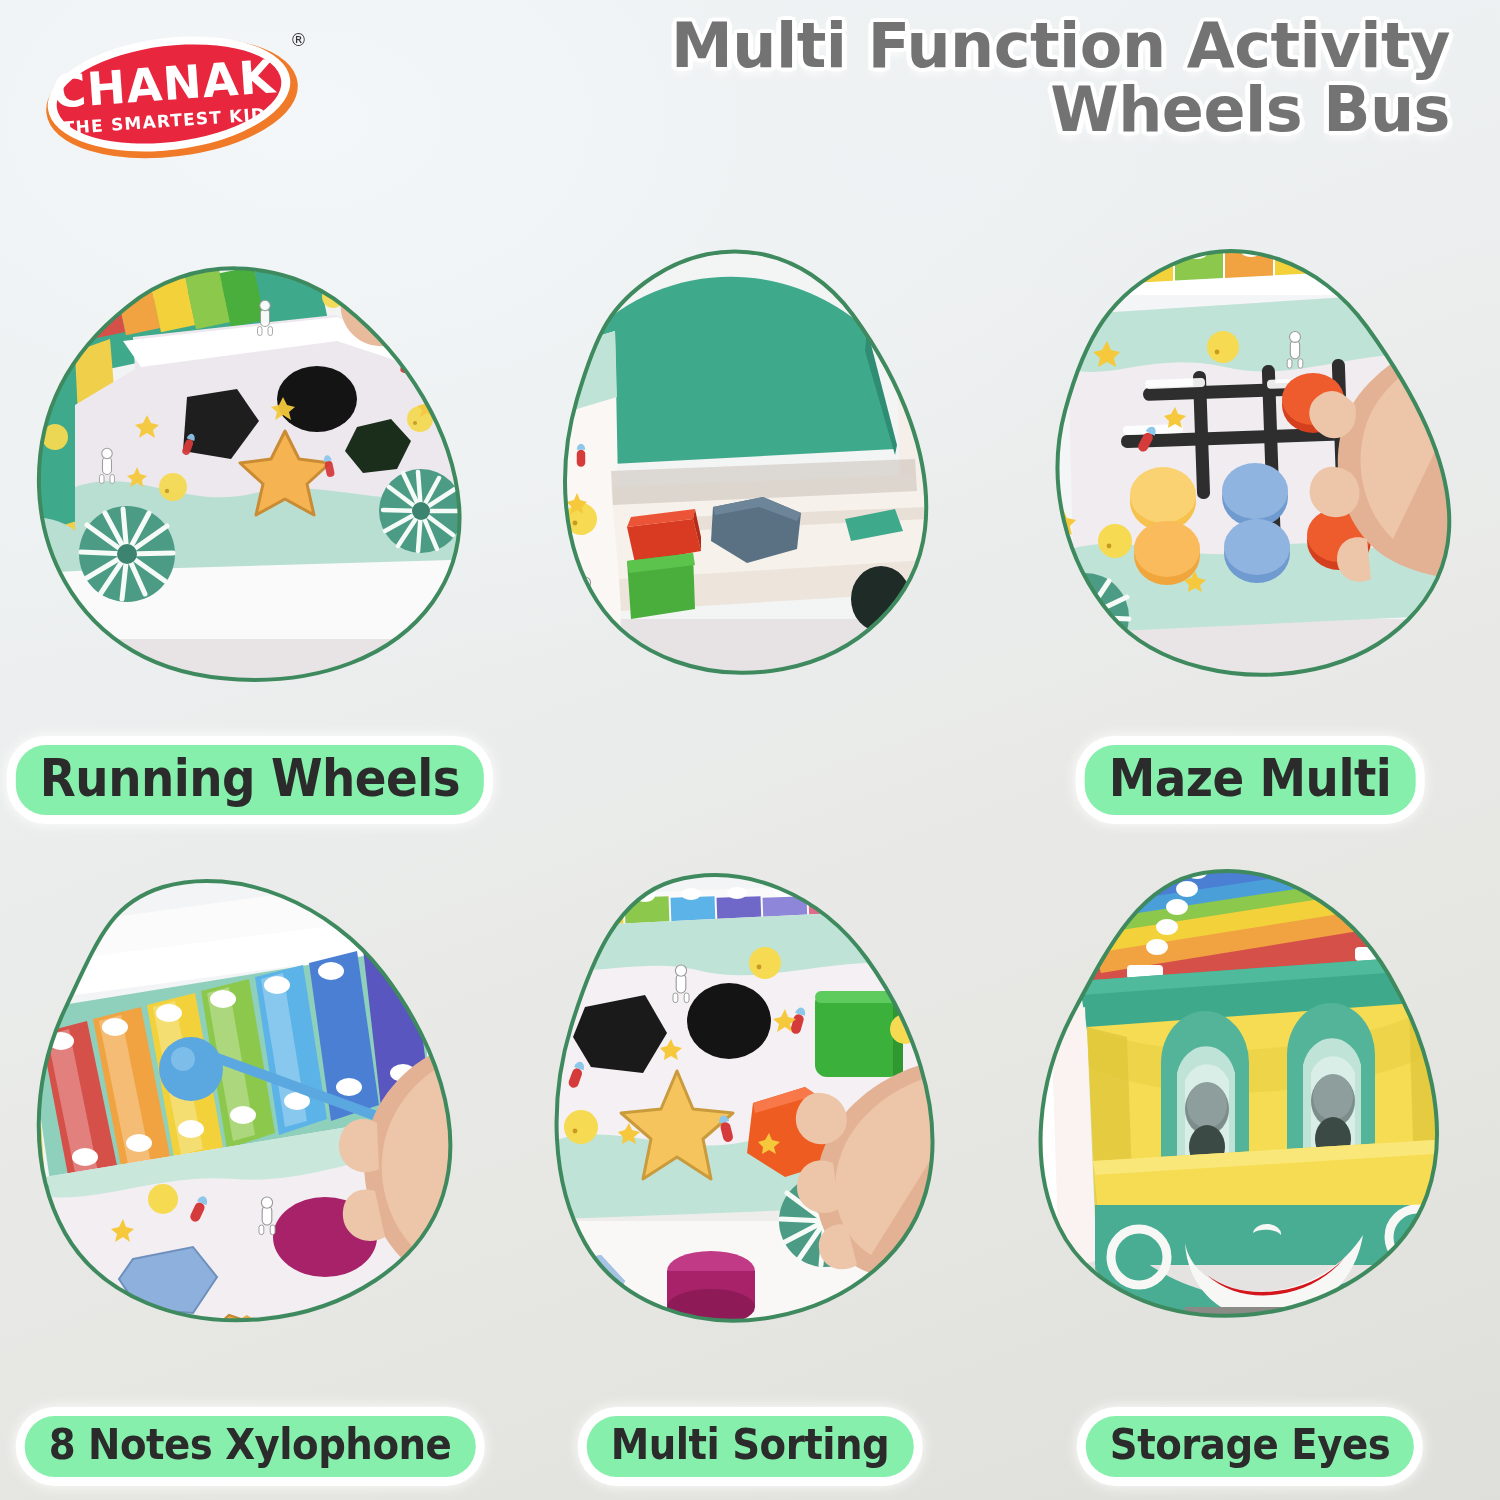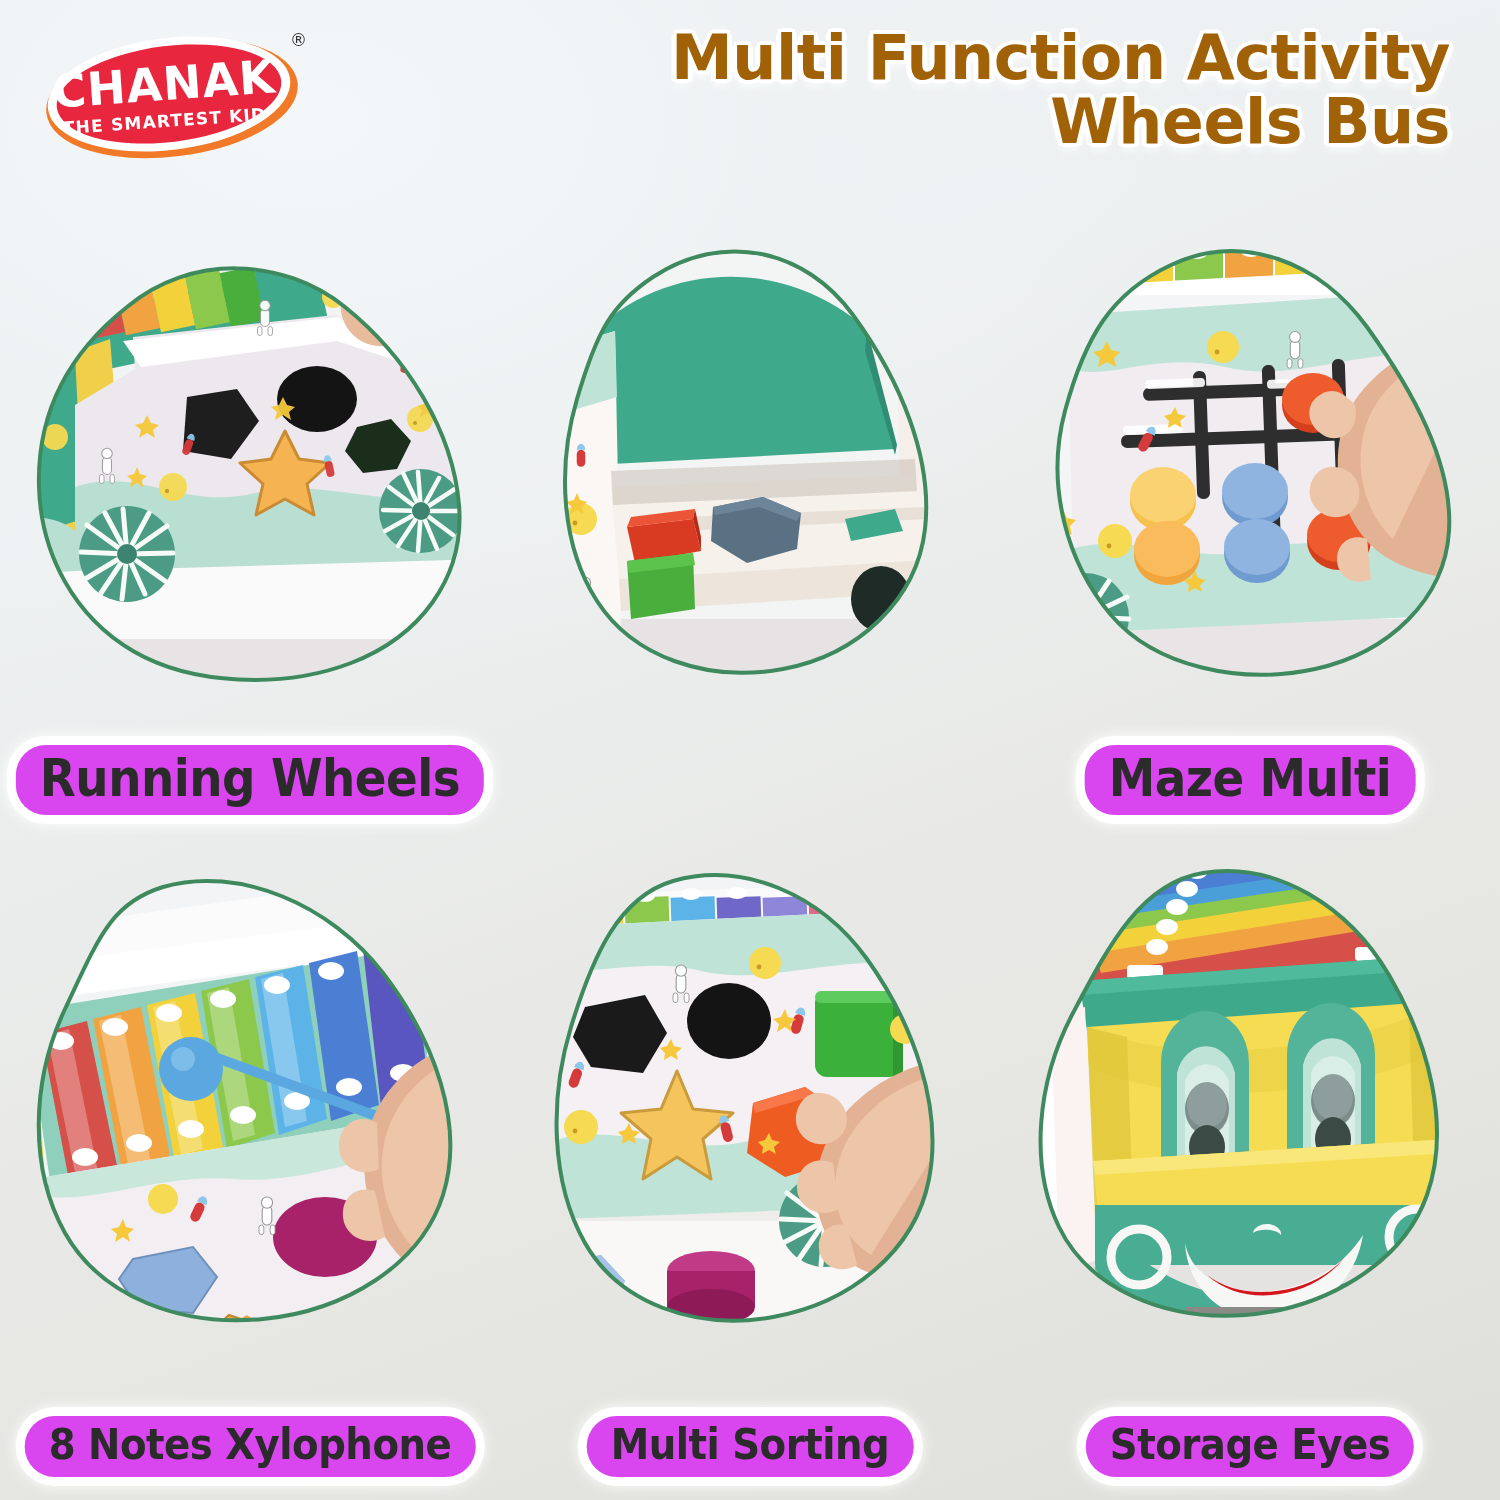--- a/index.html
+++ b/index.html
@@ -12,28 +12,28 @@
     position:relative;
   }
 
   
   .header{ position:absolute; top:0; left:0; width:1500px; height:215px; }
 
   .logo{ position:absolute; left:32px; top:24px; width:280px; height:145px; }
   .logo svg{ display:block; }
 
   .title{
-    position:absolute; right:50px; top:26px; width:900px;
+    position:absolute; right:50px; top:14px; width:900px;
     text-align:right;
     font-family:"DejaVu Sans", sans-serif;
     font-weight:bold;
     font-size:62px;
     line-height:1.04;
     letter-spacing:-0.5px;
-    color:#a16207;
+    color:#737373;
     text-shadow:
       -3px -3px 0 #fff, 3px -3px 0 #fff, -3px 3px 0 #fff, 3px 3px 0 #fff,
       -4px 0 0 #fff, 4px 0 0 #fff, 0 -4px 0 #fff, 0 4px 0 #fff,
       -5px 2px 0 #fff, 5px 2px 0 #fff, 0 6px 10px rgba(255,255,255,.9);
   }
   .title .l2{ display:block; }
 
   
   .grid{ position:absolute; top:215px; left:0; width:1500px; height:1285px; }
   .cell{ position:absolute; width:500px; height:642px; }
@@ -46,21 +46,21 @@
 
   .blobwrap{ position:absolute; left:50%; transform:translateX(-50%); top:4px; width:470px; height:480px; }
   .blobwrap svg{ position:absolute; inset:0; }
 
   .caption{
     position:absolute; left:50%; transform:translateX(-50%);
     bottom:42px; white-space:nowrap;
   }
   .caption .badge{
     display:inline-block;
-    background:#d946ef;
+    background:#86efac;
     border-radius:30px;
     padding:7px 24px 11px 24px;
     box-shadow:0 0 0 9px #fff, 0 0 14px 9px rgba(255,255,255,.95);
   }
   .caption .txt{
     font-family:"DejaVu Sans Condensed","Liberation Sans Narrow","Liberation Sans", sans-serif;
     font-size:52px; font-weight:bold; color:#2B2B2B;
     letter-spacing:-0.5px; line-height:1;
   }
   .cap-r2 .txt{ font-size:43px; }

